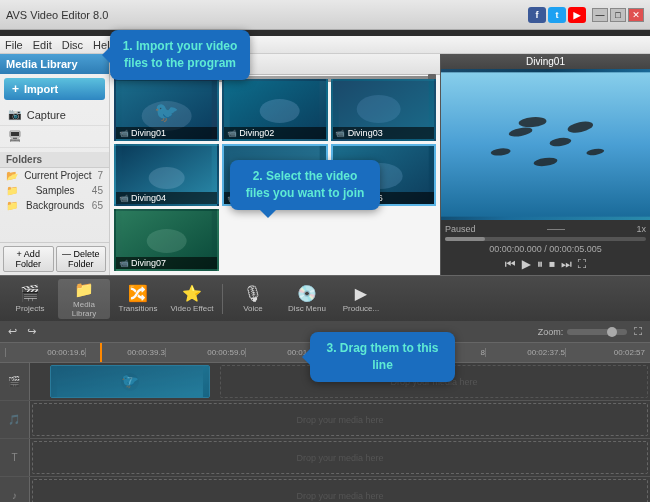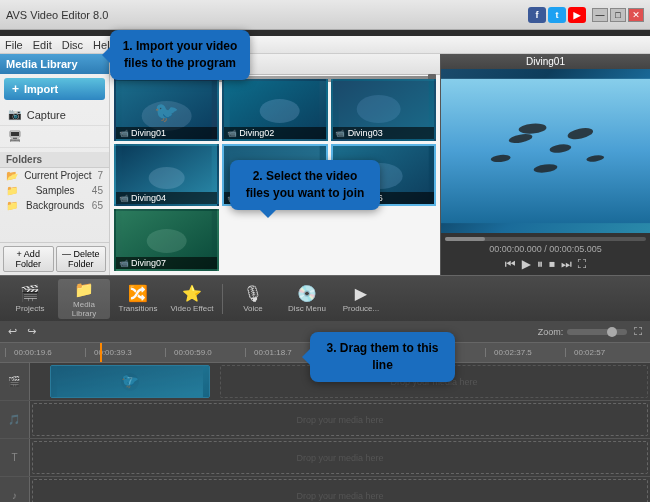--- a/index.html
+++ b/index.html
@@ -315,23 +315,23 @@
     }
     .ruler-marks {
       display: flex;
       gap: 0;
       font-size: 8px;
       color: #aaa;
       width: 100%;
     }
     .ruler-mark {
       flex: 1;
-      text-align: left;
+      text-align: right;
       border-left: 1px solid #777;
-      padding-left: 8px;
+      padding-left: 20px;
       font-size: 8px;
     }
     .playhead {
       position: absolute;
       left: 100px;
       top: 0;
       bottom: 0;
       width: 2px;
       background: #ff8800;
       z-index: 10;
@@ -407,21 +407,21 @@
       position: absolute;
       inset: 0;
       background: linear-gradient(135deg, #1a5c7a 0%, #2a8aaa 50%, #1a6b8a 100%);
       opacity: 0.8;
     }
 
     
     .callout {
       position: absolute;
       background: #1a6dbf;
-      color: #000000;
+      color: #5eead4;
       border-radius: 8px;
       padding: 8px 12px;
       font-size: 12px;
       font-weight: bold;
       text-align: center;
       z-index: 100;
       line-height: 1.4;
       box-shadow: 0 2px 8px rgba(0,0,0,0.4);
     }
     .callout::after {
@@ -734,20 +734,25 @@
               <ellipse cx="92" cy="50" rx="14" ry="5" transform="rotate(-5,92,50)"></ellipse>
               <ellipse cx="120" cy="70" rx="11" ry="4" transform="rotate(-8,120,70)"></ellipse>
               <ellipse cx="140" cy="55" rx="13" ry="5" transform="rotate(-12,140,55)"></ellipse>
               <ellipse cx="60" cy="80" rx="10" ry="3.5" transform="rotate(-6,60,80)"></ellipse>
               <ellipse cx="155" cy="80" rx="9" ry="3" transform="rotate(-9,155,80)"></ellipse>
               <ellipse cx="105" cy="90" rx="12" ry="4" transform="rotate(-7,105,90)"></ellipse>
             </g>
           </svg>
         </div>
         <div class="preview-controls">
+          <div class="preview-status">
+            <span>Paused</span>
+            <span>——</span>
+            <span>1x</span>
+          </div>
           <div class="preview-seekbar">
             <div class="preview-seekbar-fill"></div>
           </div>
           <div class="preview-time">
             <span>00:00:00.000</span>
             <span> / </span>
             <span>00:00:05.005</span>
           </div>
           <div class="preview-buttons">
             <button class="preview-btn">⏮</button>

